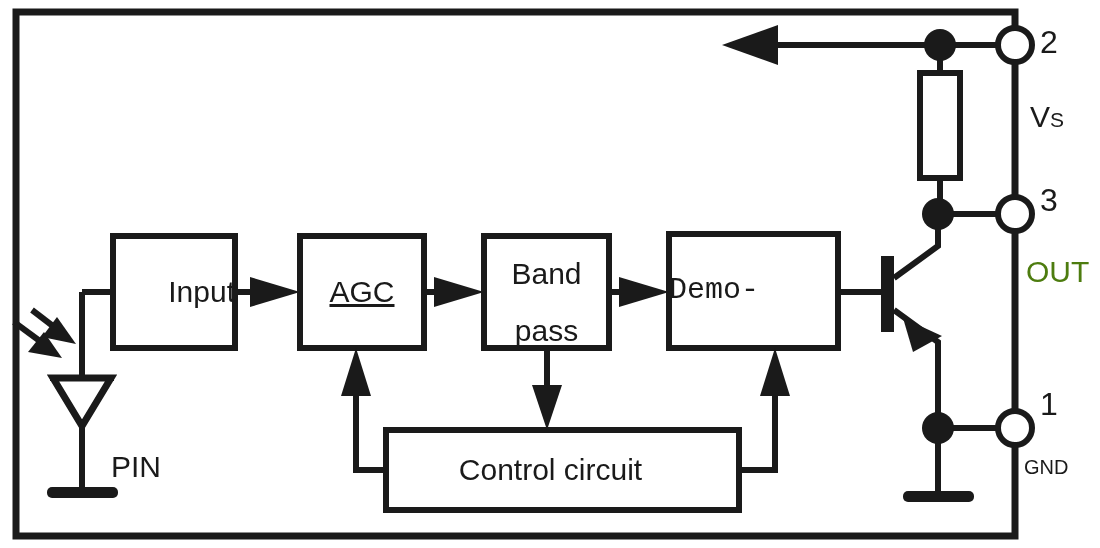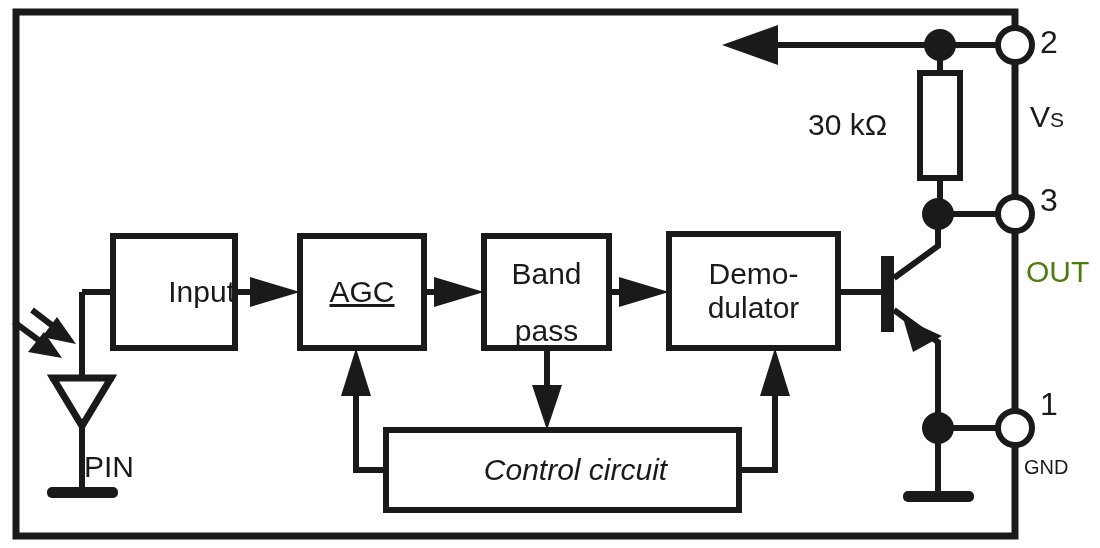--- a/index.html
+++ b/index.html
@@ -160,32 +160,30 @@
 
   <div style="position:absolute;left:300px;top:236px;width:124px;height:112px;display:flex;align-items:center;justify-content:center;">
     <span style="font-size:30px;color:#1a1a1a;line-height:1.05;text-align:center;text-decoration:underline;">AGC</span>
   </div>
 
   <div style="position:absolute;left:484px;top:236px;width:125px;height:112px;display:flex;flex-direction:column;align-items:center;justify-content:flex-end;">
     <span style="font-size:30px;color:#1a1a1a;line-height:1.12;">Band</span>
     <span style="font-size:30px;color:#1a1a1a;line-height:1.12;margin-top:24px;">pass</span>
   </div>
 
-  <div style="position:absolute;left:669px;top:234px;width:169px;height:114px;display:flex;flex-direction:column;align-items:center;justify-content:center;">
+  <div style="position:absolute;left:669px;top:234px;width:169px;height:114px;display:flex;flex-direction:row;align-items:center;font-family:Liberation Mono, monospace;">
     <span style="font-size:30px;color:#1a1a1a;line-height:1.12;">Demo-</span>
-    <span style="font-size:30px;color:#1a1a1a;line-height:1.12;">dulator</span>
   </div>
 
-  <div style="position:absolute;left:399px;top:430px;width:353px;height:80px;display:flex;align-items:center;justify-content:center;font-style:italic;">
+  <div style="position:absolute;left:374px;top:430px;width:353px;height:80px;display:flex;align-items:center;justify-content:center;">
     <span style="font-size:30px;color:#1a1a1a;line-height:1.05;">Control circuit</span>
   </div>
 
-  <div style="position:absolute;left:808px;top:108px;font-size:30px;color:#1a1a1a;white-space:nowrap;">30 kΩ</div>
 
-  <div style="position:absolute;left:84px;top:450px;font-size:30px;color:#1a1a1a;white-space:nowrap;">PIN</div>
+  <div style="position:absolute;left:111px;top:450px;font-size:30px;color:#1a1a1a;white-space:nowrap;">PIN</div>
 
   <div style="position:absolute;left:1040px;top:24px;font-size:32px;color:#1a1a1a;">2</div>
   <div style="position:absolute;left:1030px;top:88px;font-size:30px;color:#1a1a1a;white-space:nowrap;margin-top:12px;"><span>V</span><span style="font-size:21px;">S</span></div>
 
   <div style="position:absolute;left:1040px;top:182px;font-size:32px;color:#1a1a1a;">3</div>
   <div style="position:absolute;left:1026px;top:242px;font-size:30px;color:#4d7c0f;white-space:nowrap;margin-top:13px;">OUT</div>
 
   <div style="position:absolute;left:1040px;top:386px;font-size:32px;color:#1a1a1a;">1</div>
   <div style="position:absolute;left:1024px;top:456px;font-size:20px;color:#1a1a1a;white-space:nowrap;">GND</div>
 

